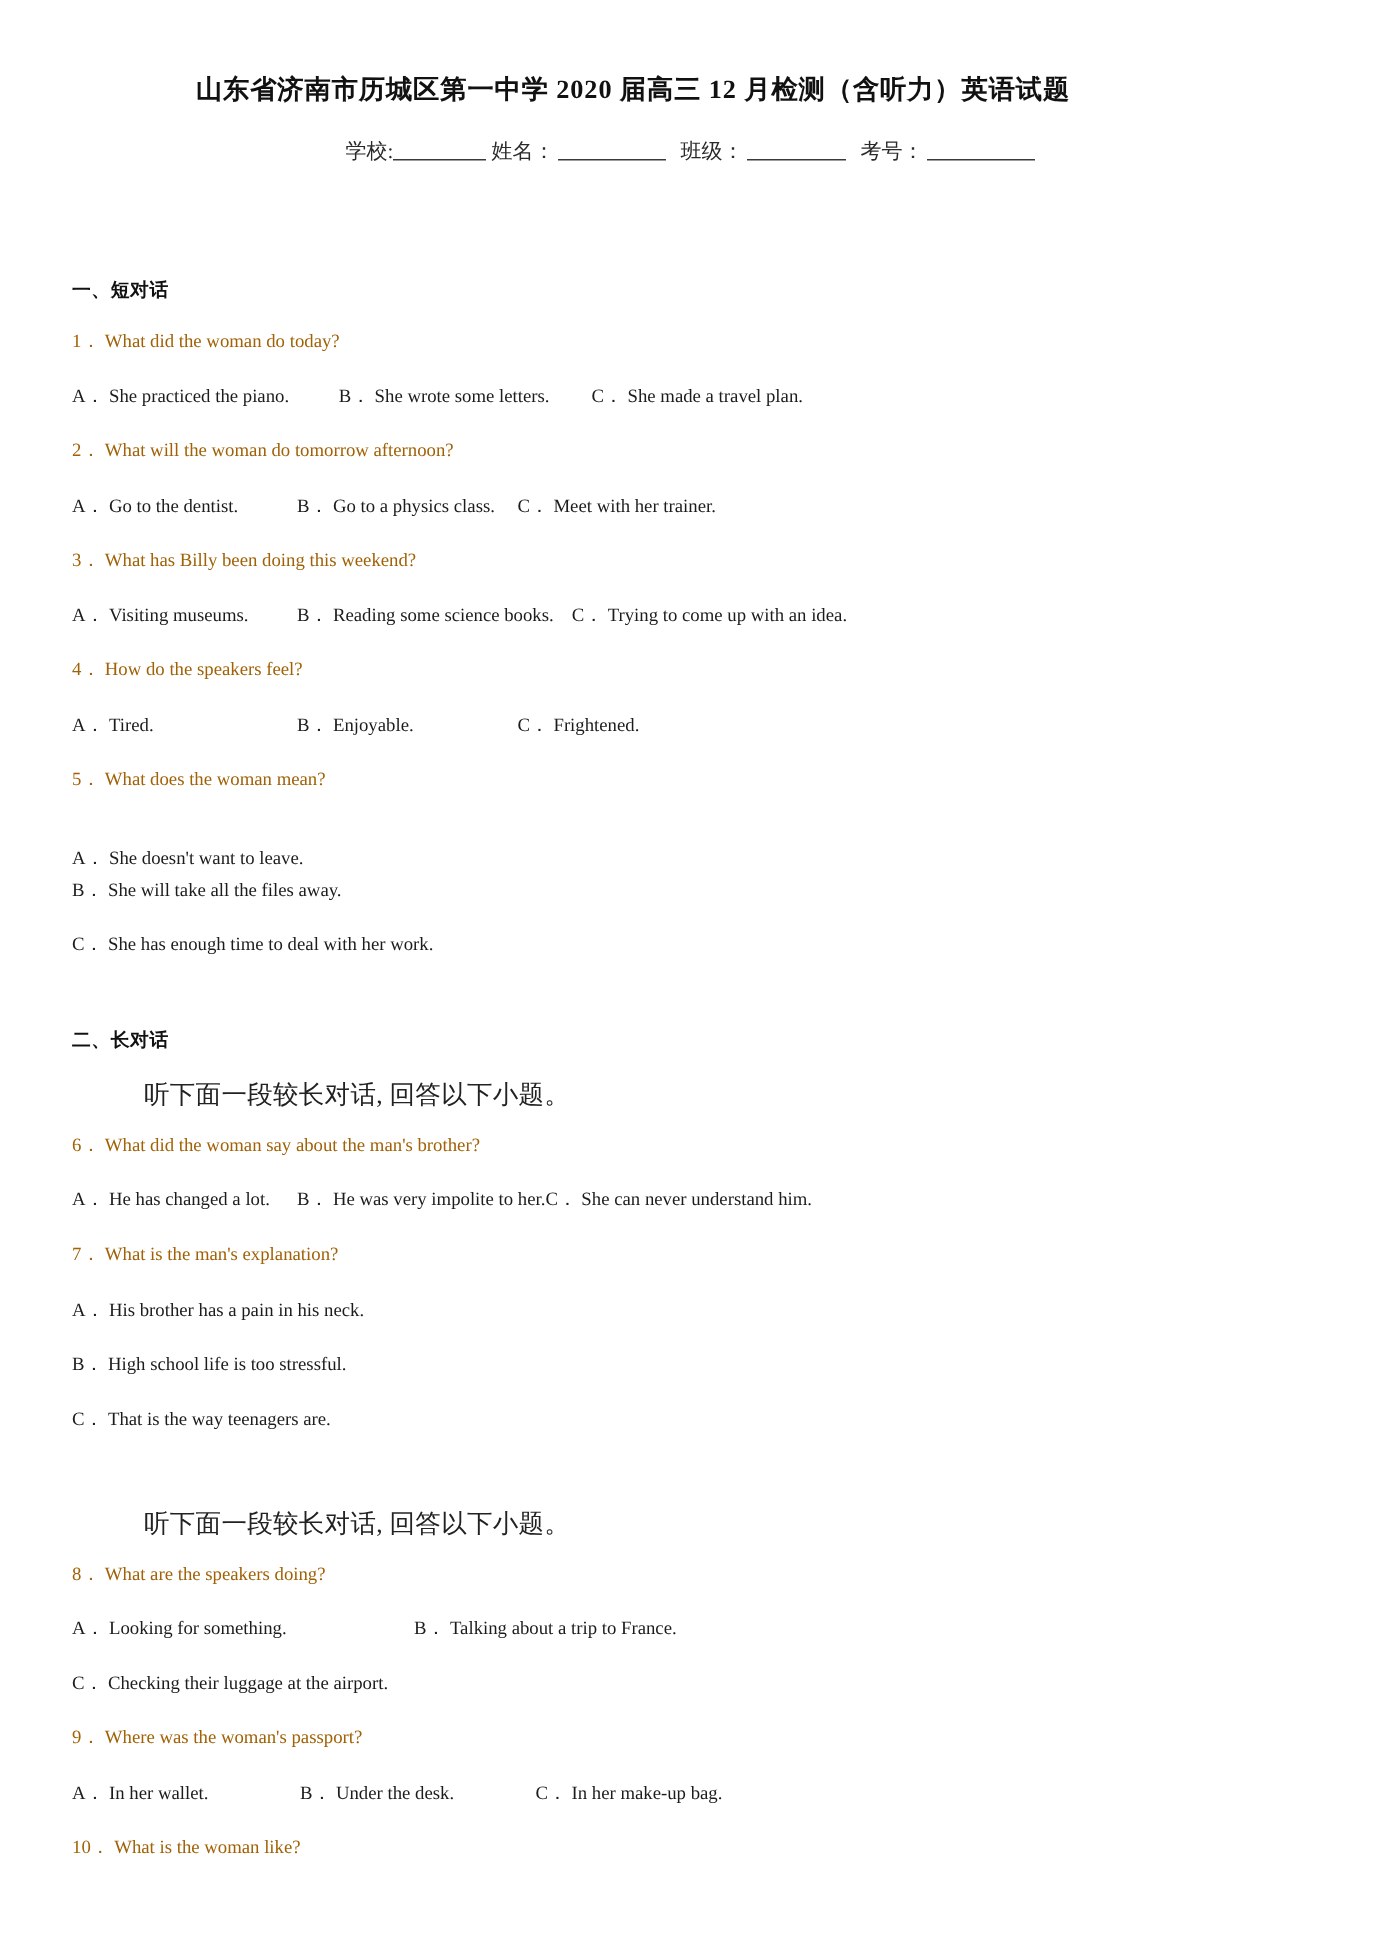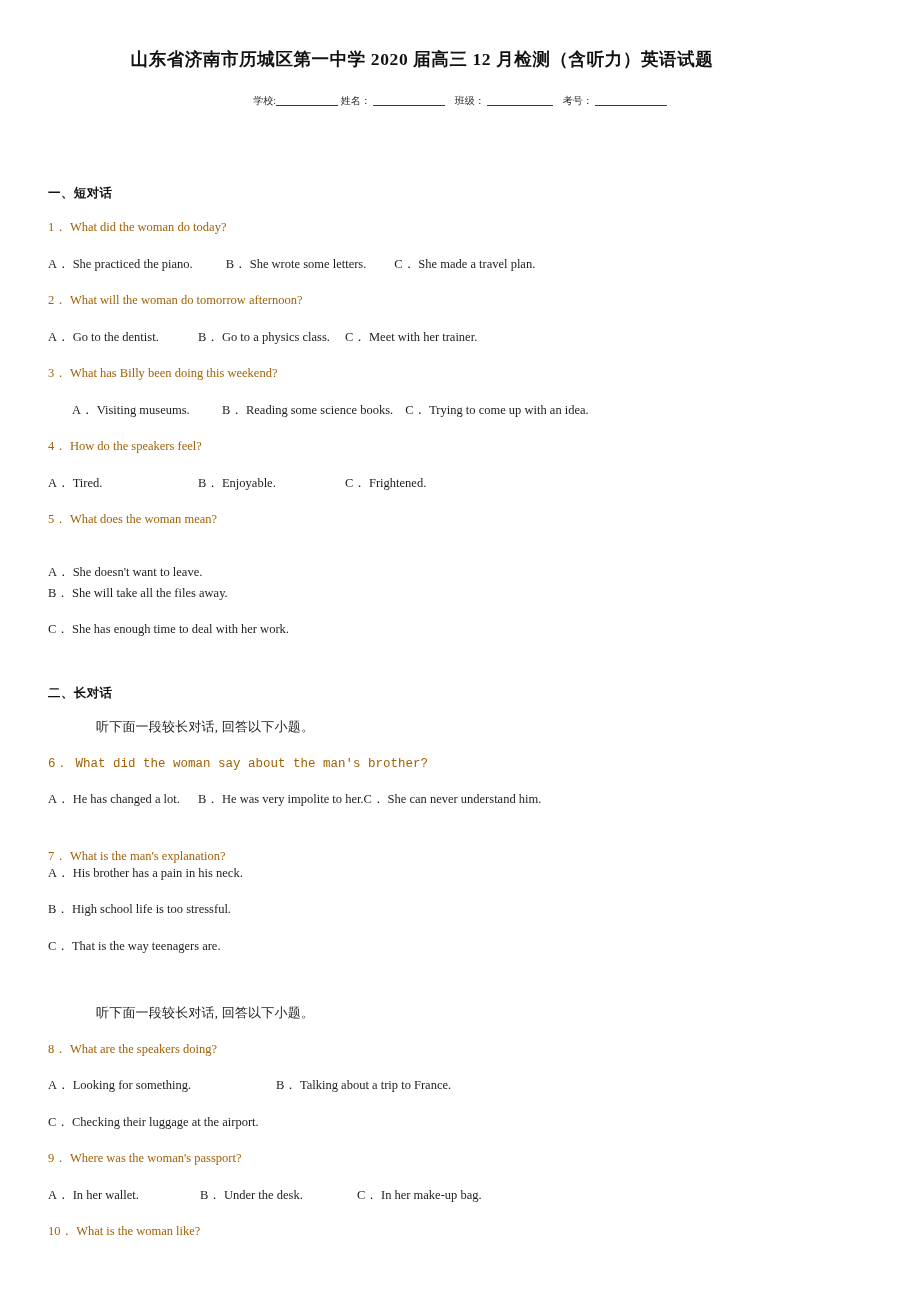--- a/index.html
+++ b/index.html
@@ -36,21 +36,21 @@
     letter-spacing: 0.6px;
     color: #111;
     font-family: "Liberation Serif", "DejaVu Serif", serif;
   }
   .info-line {
     position: absolute;
     top: 92px;
     left: 0;
     width: 920px;
     text-align: center;
-    font-size: 10px;
+    font-size: 14px;
     color: #2a2a2a;
     white-space: nowrap;
   }
   .info-field {
     display: inline-block;
     white-space: nowrap;
   }
   .info-label {
     display: inline-block;
   }
@@ -78,21 +78,21 @@
     left: 0;
     white-space: nowrap;
   }
   .section-heading {
     font-size: 12.5px;
     font-weight: bold;
     color: #111;
     letter-spacing: 0.4px;
   }
   .directive {
-    font-size: 13px;
+    font-size: 17px;
     color: #222;
     letter-spacing: 0.2px;
     padding-left: 48px;
   }
   .question {
     font-size: 12.5px;
     color: #a16207;
   }
   .q-num {
     display: inline-block;
@@ -150,21 +150,21 @@
         <span class="opt-text">Go to the dentist.</span></span><span class="opt" style="width:147px;"><span class="opt-letter">B．</span>
         <span class="opt-text">Go to a physics class.</span></span><span class="opt"><span class="opt-letter">C．</span>
         <span class="opt-text">Meet with her trainer.</span></span>
     </div>
 
     <div class="block question" style="top:365px;">
       <span class="q-num">3．</span>
       <span class="q-text">What has Billy been doing this weekend?</span>
     </div>
     <div class="block options" style="top:402px;">
-      <span class="opt" style="width:150px;margin-left:24px;"><span class="opt-letter">A．</span>
+      <span class="opt" style="width:150px;"><span class="opt-letter">A．</span>
         <span class="opt-text">Visiting museums.</span></span><span class="opt"><span class="opt-letter">B．</span>
         <span class="opt-text">Reading some science books.</span></span><span style="display:inline-block;width:12px;"></span><span class="opt"><span class="opt-letter">C．</span>
         <span class="opt-text">Trying to come up with an idea.</span></span>
     </div>
 
     <div class="block question" style="top:438px;">
       <span class="q-num">4．</span>
       <span class="q-text">How do the speakers feel?</span>
     </div>
     <div class="block options" style="top:475px;">
@@ -188,32 +188,32 @@
     </div>
     <div class="block options" style="top:621px;">
       <span class="opt"><span class="opt-letter">C．</span>
         <span class="opt-text">She has enough time to deal with her work.</span></span>
     </div>
 
     <div class="block section-heading" style="top:685px;">二、长对话</div>
 
     <div class="block directive" style="top:718px;">听下面一段较长对话, 回答以下小题。</div>
 
-    <div class="block question" style="top:755px;font-family:Liberation Mono, monospace;">
+    <div class="block question" style="top:755px;">
       <span class="q-num">6．</span>
       <span class="q-text">What did the woman say about the man's brother?</span>
     </div>
     <div class="block options" style="top:791px;">
       <span class="opt" style="width:150px;"><span class="opt-letter">A．</span>
         <span class="opt-text">He has changed a lot.</span></span><span class="opt"><span class="opt-letter">B．</span>
         <span class="opt-text">He was very impolite to her.</span></span><span class="opt"><span class="opt-letter">C．</span>
         <span class="opt-text">She can never understand him.</span></span>
     </div>
 
-    <div class="block question" style="top:828px;margin-top:20px;">
+    <div class="block question" style="top:828px;">
       <span class="q-num">7．</span>
       <span class="q-text">What is the man's explanation?</span>
     </div>
     <div class="block options" style="top:865px;">
       <span class="opt"><span class="opt-letter">A．</span>
         <span class="opt-text">His brother has a pain in his neck.</span></span>
     </div>
     <div class="block options" style="top:901px;">
       <span class="opt"><span class="opt-letter">B．</span>
         <span class="opt-text">High school life is too stressful.</span></span>

